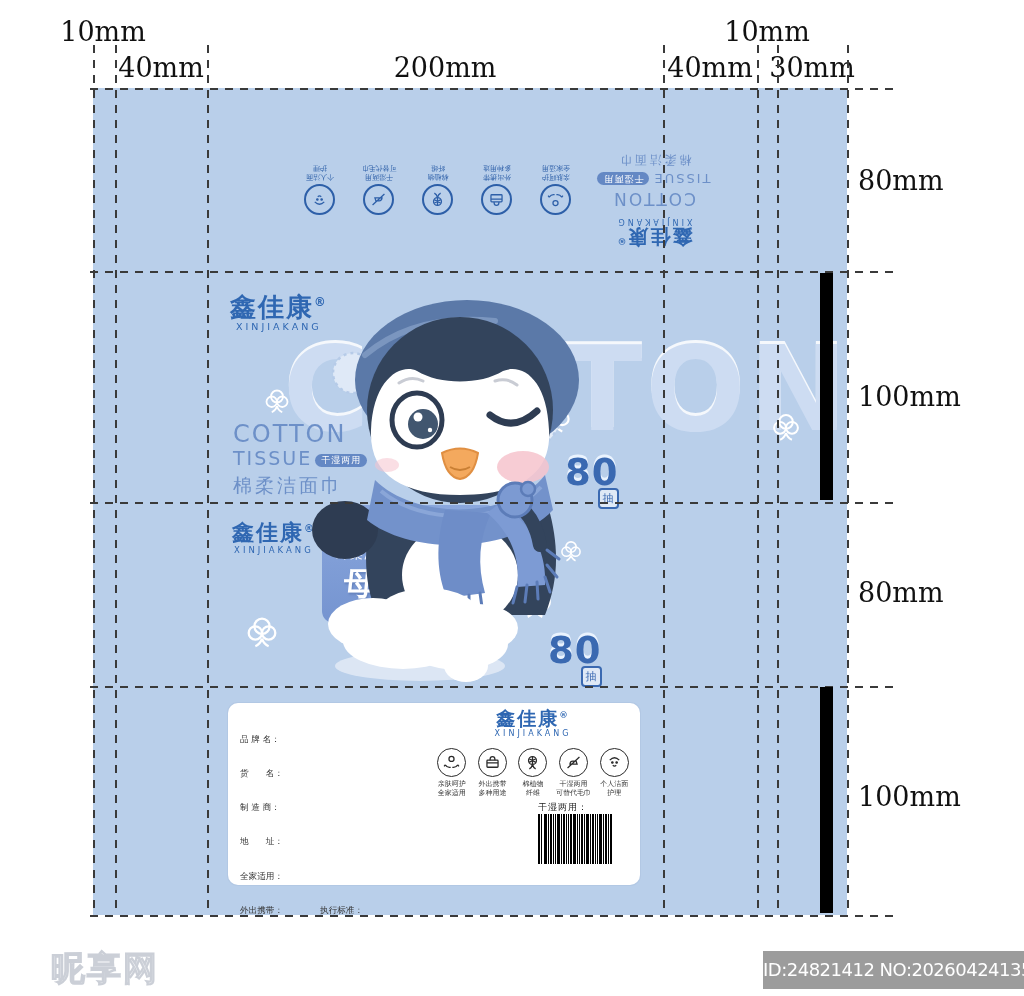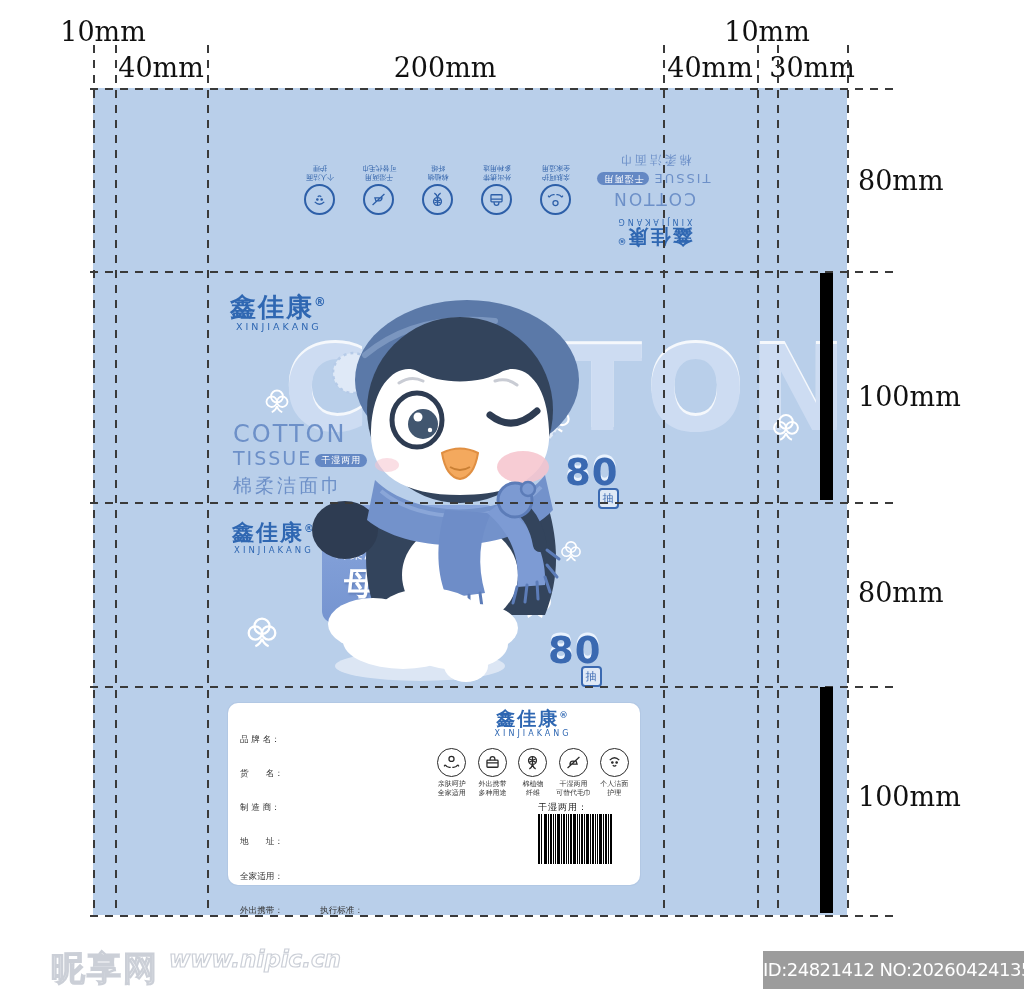--- a/index.html
+++ b/index.html
@@ -423,17 +423,16 @@
   <div class="hdash" style="left:90px;top:271px;width:807px;"></div>
   <div class="hdash" style="left:90px;top:502px;width:807px;"></div>
   <div class="hdash" style="left:90px;top:686px;width:807px;"></div>
   <div class="hdash" style="left:90px;top:915px;width:807px;"></div>
 
   <div class="blackbar" style="top:273px;height:227px;"></div>
   <div class="blackbar" style="top:687px;height:226px;"></div>
 
   <div class="wm-left">
     <span class="cn">昵享网</span>
-    <span class="url">www.nipic.cn</span>
   </div>
   <div class="wm-right">ID:24821412 NO:20260424135034164106</div>
 
 </div>
 
 </body></html>

